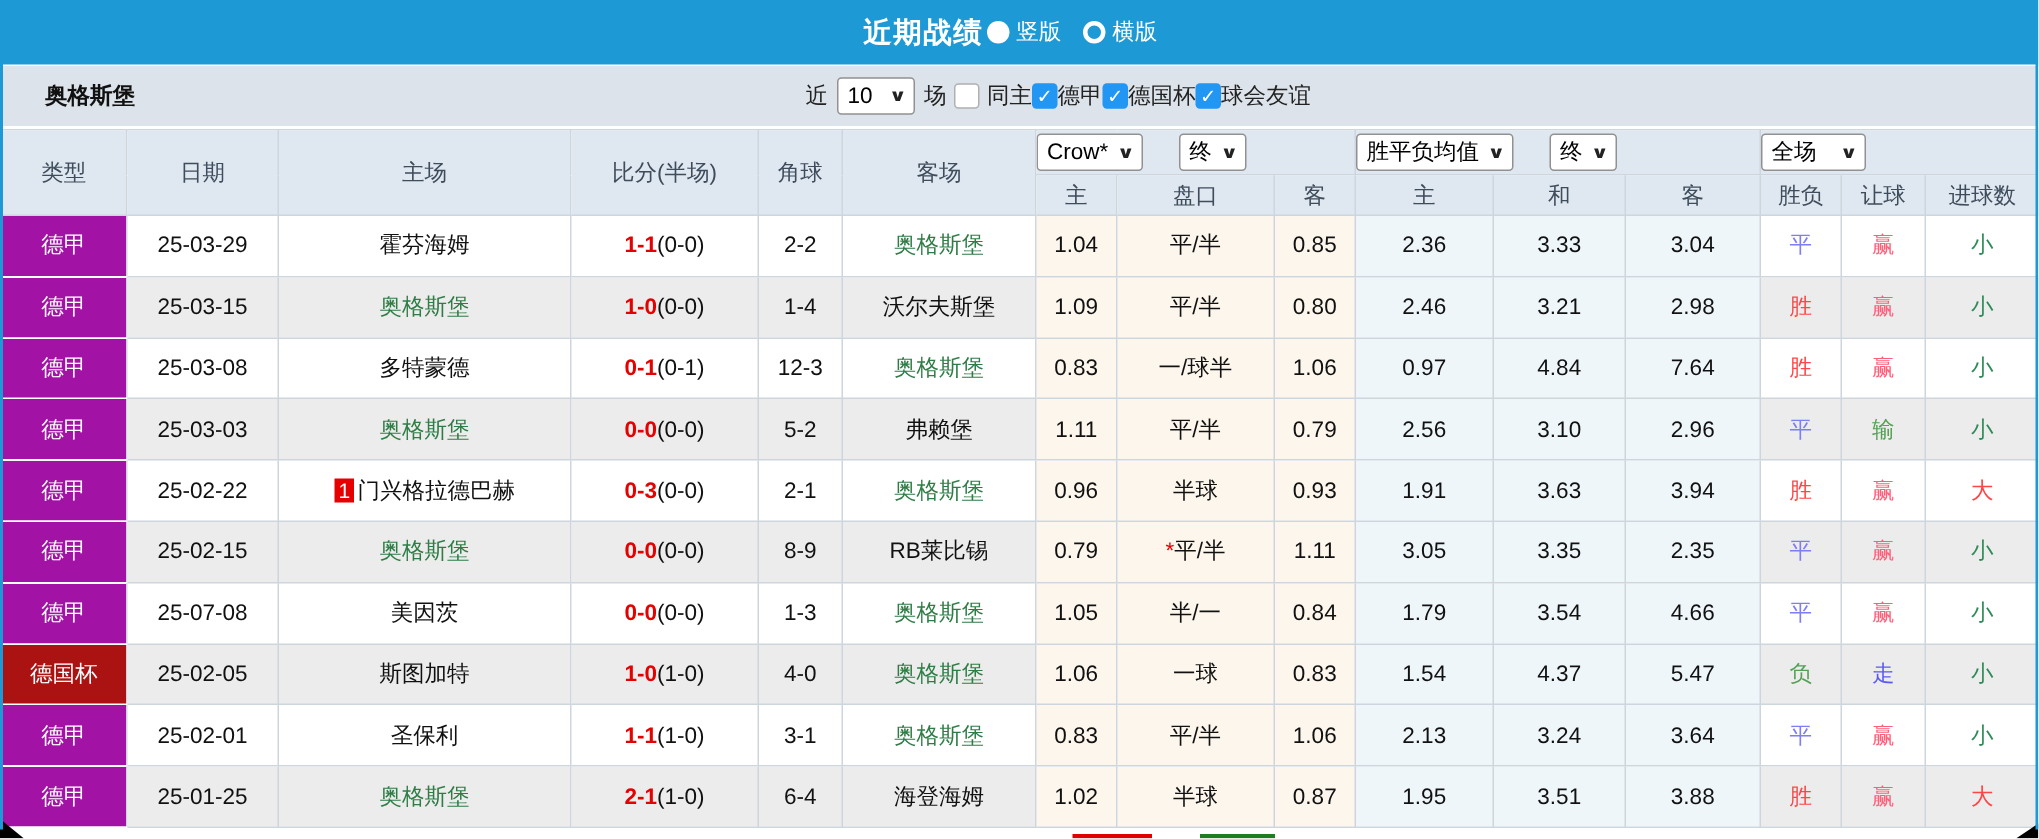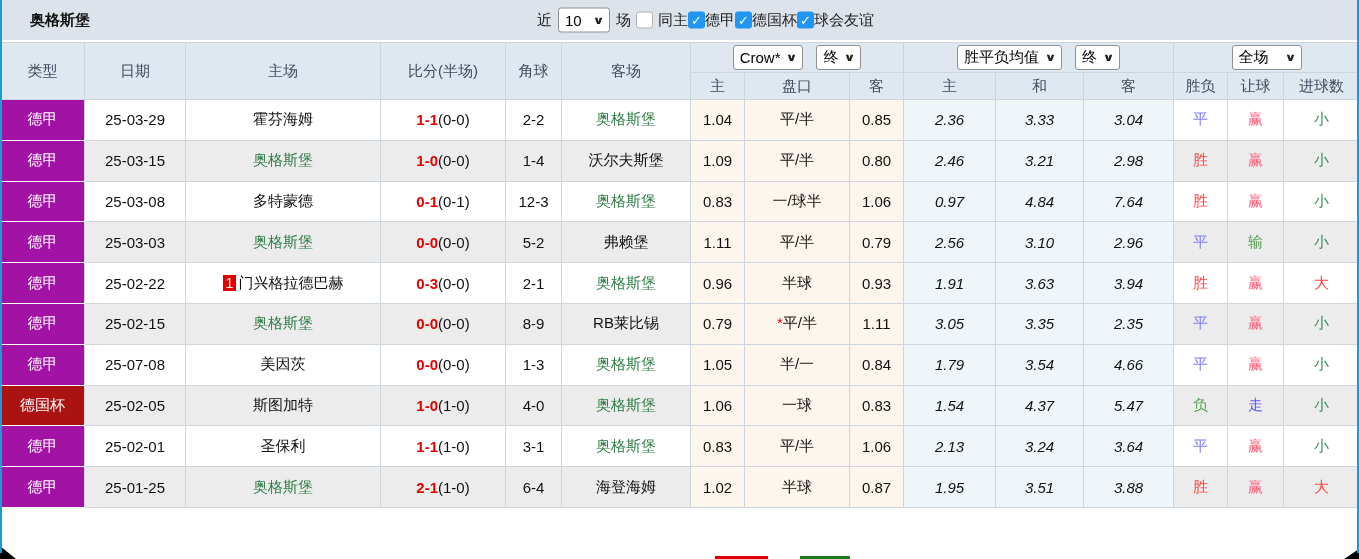--- a/index.html
+++ b/index.html
@@ -25,46 +25,53 @@
   .num-sel { width:52px; margin:0 6px; }
   .cb { width:17px; height:17px; border-radius:3px; display:inline-flex; align-items:center; justify-content:center; flex:none; }
   .cb.on { background:#2196f3; color:#fff; font-size:13px; font-weight:bold; }
   .cb.off { background:#fff; border:1px solid #b0b0b0; margin:0 5px; }
 
   
   table { border-collapse:collapse; table-layout:fixed; width:1359px; }
   th, td { border:1px solid #cdd5dd; text-align:center; overflow:hidden; white-space:nowrap; }
   thead th { background:#dfe8f0; font-weight:normal; color:#3f4c5c; font-size:15px; }
   .group-cell { height:30px; }
-  .group-flex { display:flex; align-items:center; justify-content:center; gap:13px; }
+  .group-flex { display:flex; align-items:center; gap:24px; }
   .sub-row th { height:27px; }
   tbody tr { height:40.8px; }
   tbody td { font-size:15px; color:#111; }
   tr.odd td { background:#fff; }
   tr.even td { background:#ececec; }
   tr td.c-odds { background:#fdf6ed; }
-  tr td.c-avg { background:#eef6fa;font-style:italic; }
+  tr td.c-avg { background:#eef6fa; }
   td.c-type { color:#fff; border-bottom:1px solid #fff; }
   .focus { color:#2f7d46; }
   .ft { color:#e60000;font-weight:bold; }
   .badge { background:#e60000; color:#fff; padding:0 3px; margin-right:2px; font-size:14px; }
   .star { color:#e60000; }
 
   
   .legend-sliver { position:absolute; bottom:0; height:3px; }
   .cursor-bl { position:absolute; left:0; bottom:0; width:0; height:0; border-bottom:13px solid #000; border-right:16px solid transparent; }
   .corner-br { position:absolute; right:0; bottom:0; width:0; height:0; border-bottom:10px solid #000; border-left:15px solid transparent; }
 </style>
 </head>
 <body>
 
 <div class="page">
   <div class="side-border left" style="background: rgb(29, 154, 214);"></div>
   <div class="side-border right" style="background: rgb(29, 154, 214);"></div>
 
+  <div class="topbar" style="background: rgb(29, 154, 214);">
+    <span class="title">近期战绩</span>
+    <span class="radio on"></span>
+    <span class="radio-label">竖版</span>
+    <span class="radio off"></span>
+    <span class="radio-label">横版</span>
+  </div>
 
   <div class="filterbar">
     <span class="team-name">奥格斯堡</span>
     <div class="filter-controls">
       <span>近</span>
       <span class="sel num-sel">
         <span>10</span>
         <span class="chev">∨</span>
       </span>
       <span>场</span>

